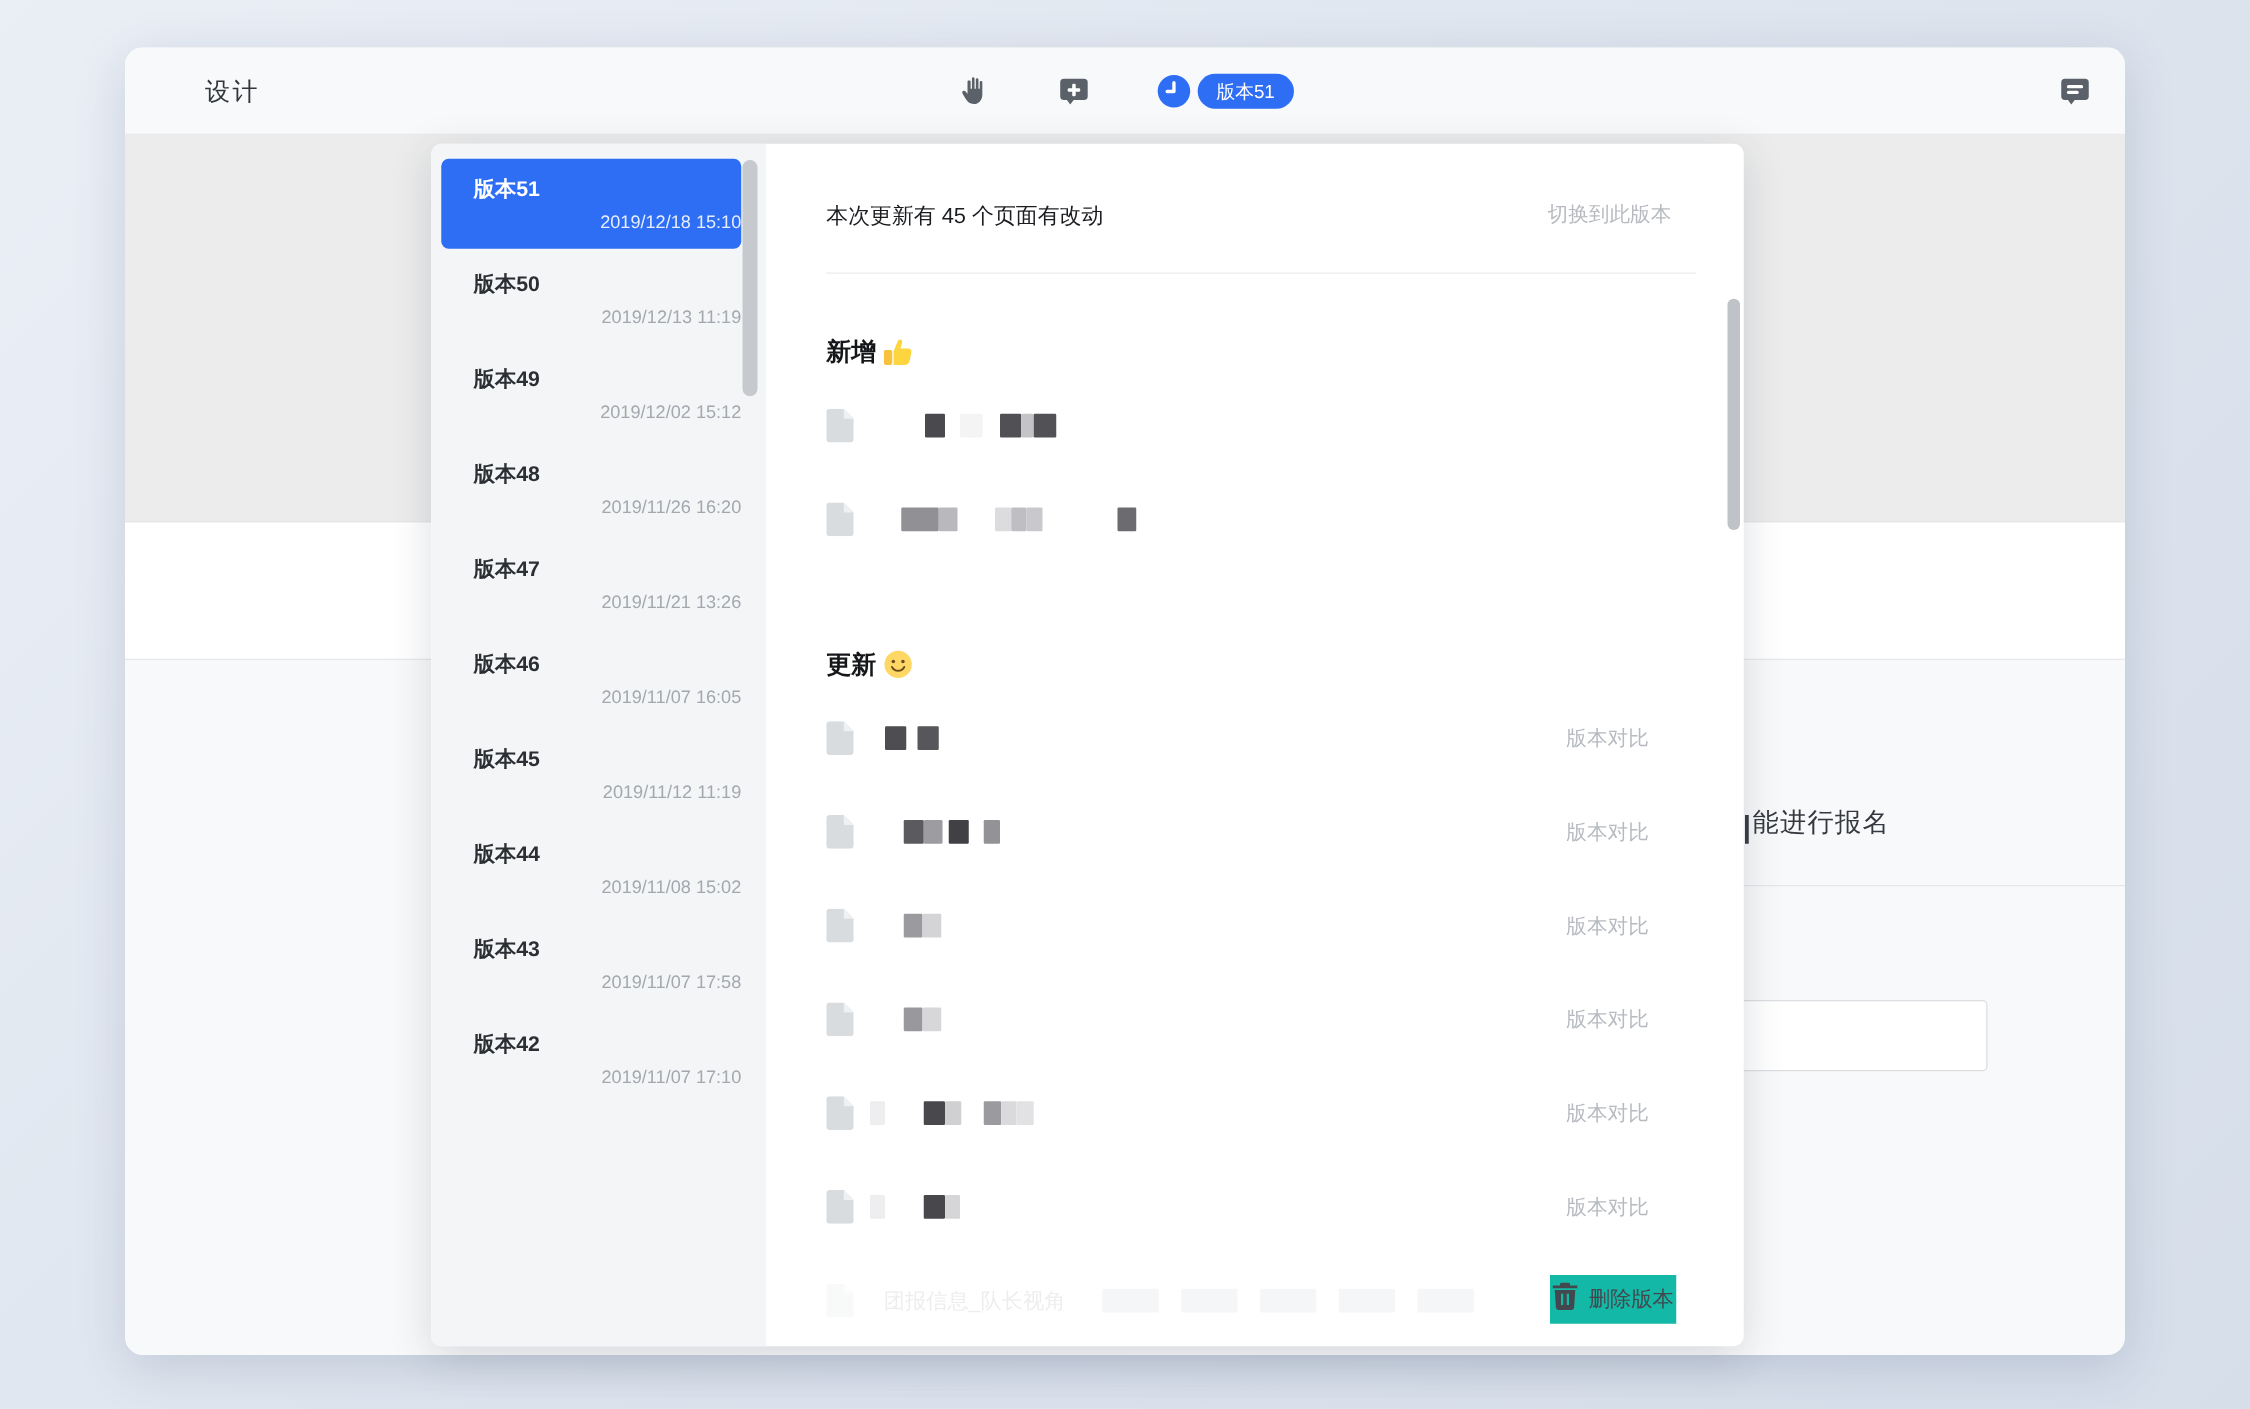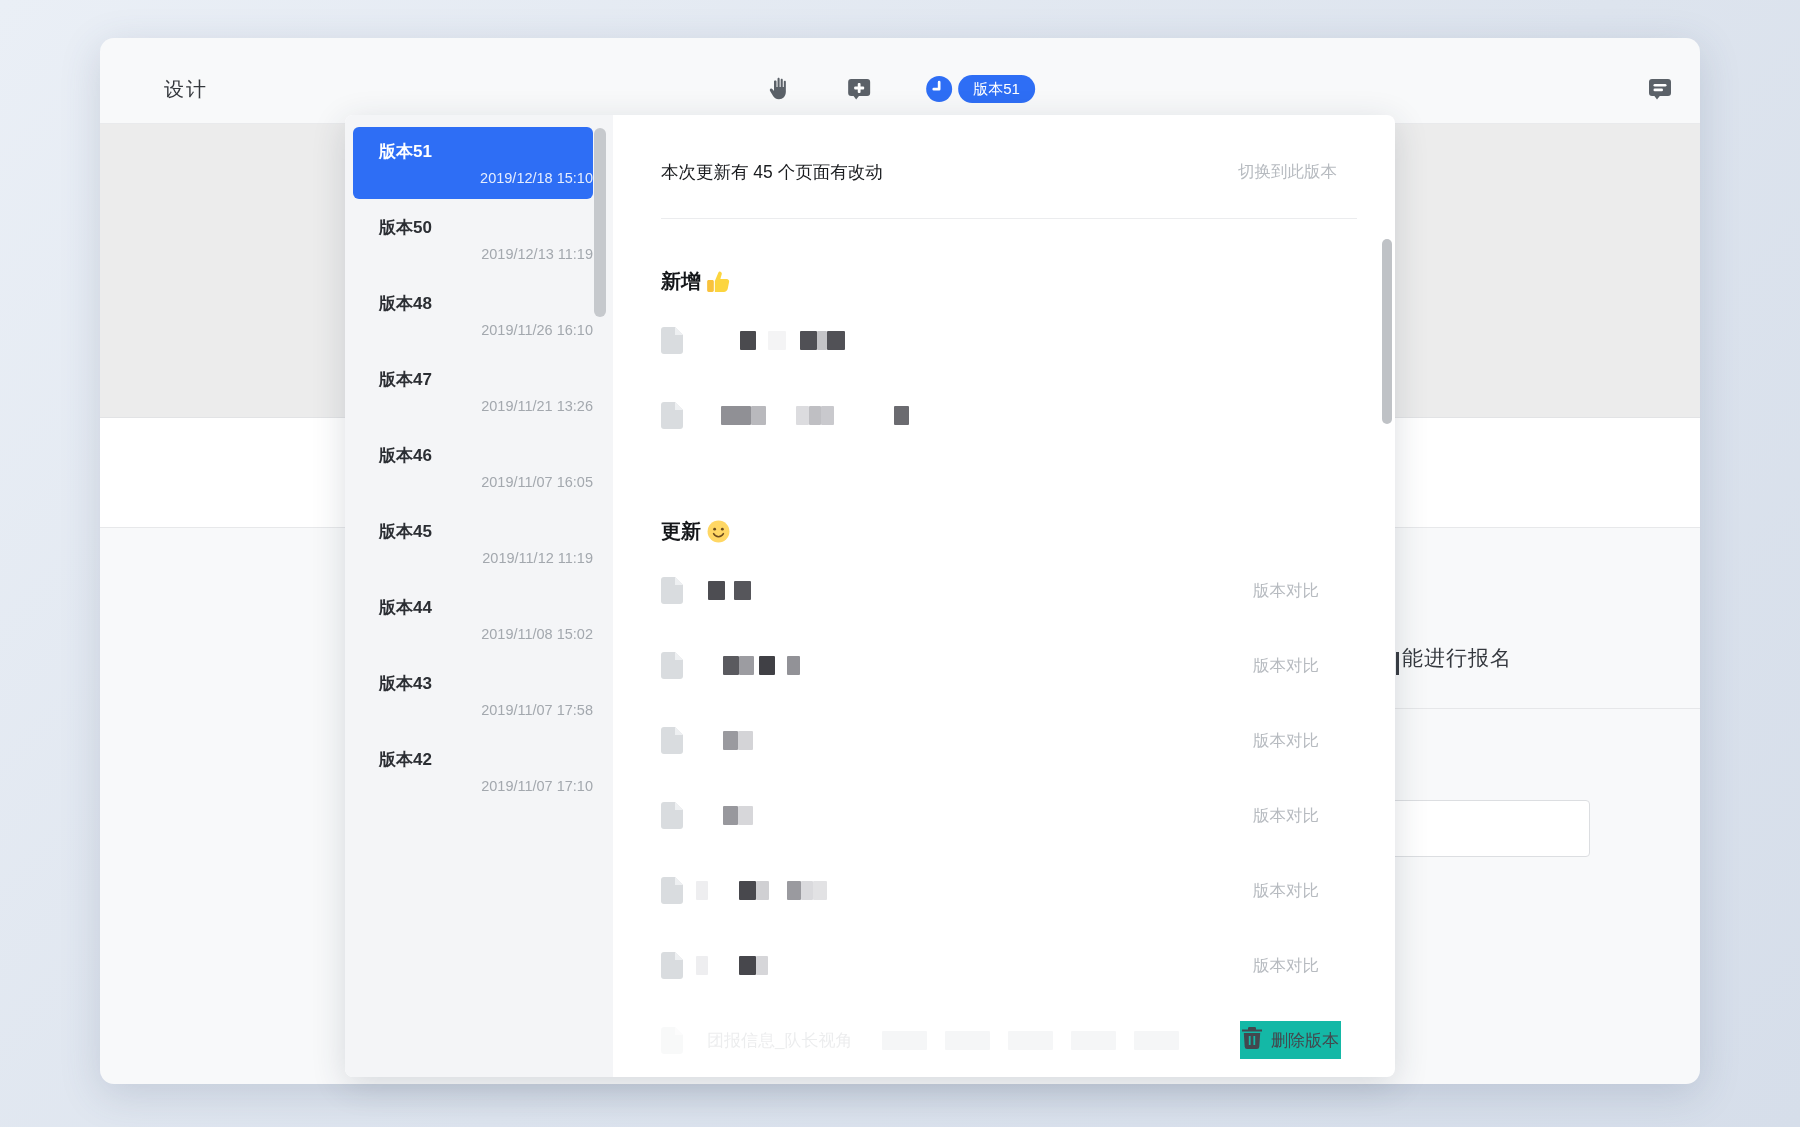--- a/index.html
+++ b/index.html
@@ -4,21 +4,21 @@
 <style>
   * { margin:0; padding:0; box-sizing:border-box; }
   html,body { width:1800px; height:1127px; overflow:hidden;
     font-family:"Liberation Sans","DejaVu Sans",sans-serif;
     background:linear-gradient(135deg,#eaeff6 0%,#dde4ee 55%,#d6deea 100%); }
 
   
   .window { position:absolute; left:100px; top:38px; width:1600px; height:1046px;
     background:#f8f9fa; border-radius:14px; box-shadow:0 10px 40px rgba(60,80,110,.18); overflow:hidden; }
 
-  .toolbar { position:absolute; left:0; top:16px; right:0; height:70px; background:#f8f9fa;
+  .toolbar { position:absolute; left:0; top:0; right:0; height:70px; background:#f8f9fa;
     border-bottom:1px solid #e9eaec; display:flex; align-items:center;text-decoration:underline; }
   .app-title { position:absolute; left:64px; top:0; height:70px; display:flex; align-items:center;
     font-size:20px; color:#33373c; letter-spacing:2px; }
   .toolbar-center { position:absolute; left:50%; top:0; height:70px; transform:translateX(-50%);
     display:flex; align-items:center; gap:52px; }
   .tb-icon { width:28px; height:28px; display:flex; align-items:center; justify-content:center; cursor:pointer; }
   .history-cluster { display:flex; align-items:center; gap:5px; }
   .badge-pill { height:28px; padding:0 15px; border-radius:14px; background:#2e6ef5; color:#fff;
     font-size:15px; display:flex; align-items:center; }
   .toolbar-right { position:absolute; right:26px; top:0; height:70px; display:flex; align-items:center; }
@@ -134,22 +134,26 @@
     <div id="version-list">
         <div class="version-item selected">
           <div class="v-name">版本51</div>
           <div class="v-date">2019/12/18 15:10</div>
         </div>
         <div class="version-item">
           <div class="v-name">版本50</div>
           <div class="v-date">2019/12/13 11:19</div>
         </div>
         <div class="version-item">
+          <div class="v-name">版本49</div>
+          <div class="v-date">2019/12/02 15:12</div>
+        </div>
+        <div class="version-item">
           <div class="v-name">版本48</div>
-          <div class="v-date">2019/11/26 16:10</div>
+          <div class="v-date">2019/11/26 16:20</div>
         </div>
         <div class="version-item">
           <div class="v-name">版本47</div>
           <div class="v-date">2019/11/21 13:26</div>
         </div>
         <div class="version-item">
           <div class="v-name">版本46</div>
           <div class="v-date">2019/11/07 16:05</div>
         </div>
         <div class="version-item">

